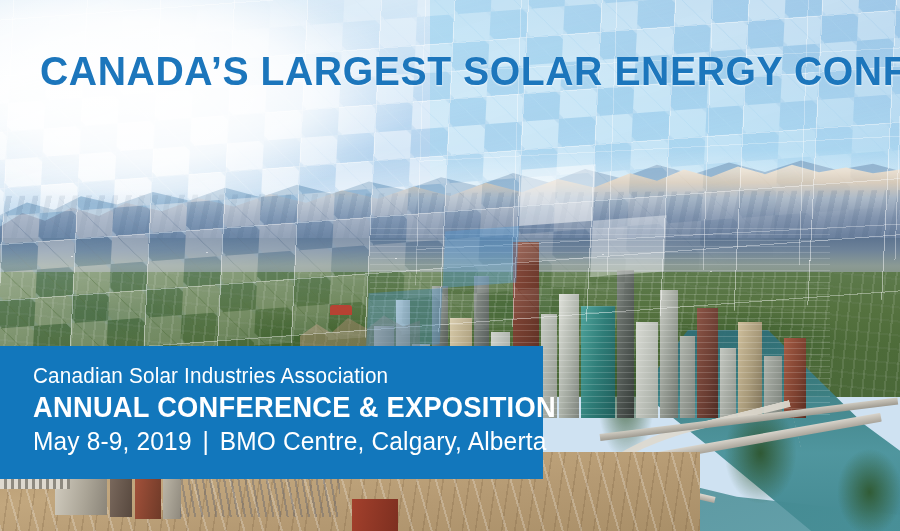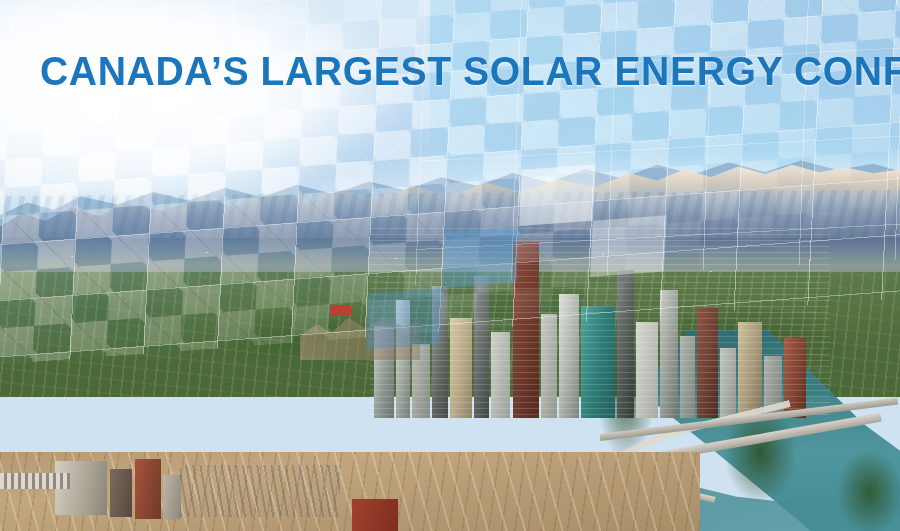--- a/index.html
+++ b/index.html
@@ -363,14 +363,23 @@
     <div class="cell" style="left:520px;top:300px;width:74px;height:56px;background:rgba(90,160,215,.45);"></div>
     <div class="cell" style="left:594px;top:244px;width:74px;height:56px;background:rgba(255,255,255,.55);"></div>
     <div class="cell" style="left:446px;top:356px;width:74px;height:56px;background:rgba(70,145,205,.40);"></div>
     <div class="cell" style="left:668px;top:300px;width:74px;height:56px;background:rgba(255,255,255,.42);"></div>
   </div>
 
   <div class="layer hero-glow"></div>
 
   <div class="headline">CANADA’S LARGEST SOLAR ENERGY CONFERENCE</div>
 
+  <div class="infobox">
+    <div class="ib-line1">Canadian Solar Industries Association</div>
+    <div class="ib-line2">ANNUAL CONFERENCE &amp; EXPOSITION</div>
+    <div class="ib-line3">
+      <span>May 8-9, 2019</span>
+      <span class="ib-sep">|</span>
+      <span>BMO Centre, Calgary, Alberta</span>
+    </div>
+  </div>
 
 </div>
 
 </body></html>

